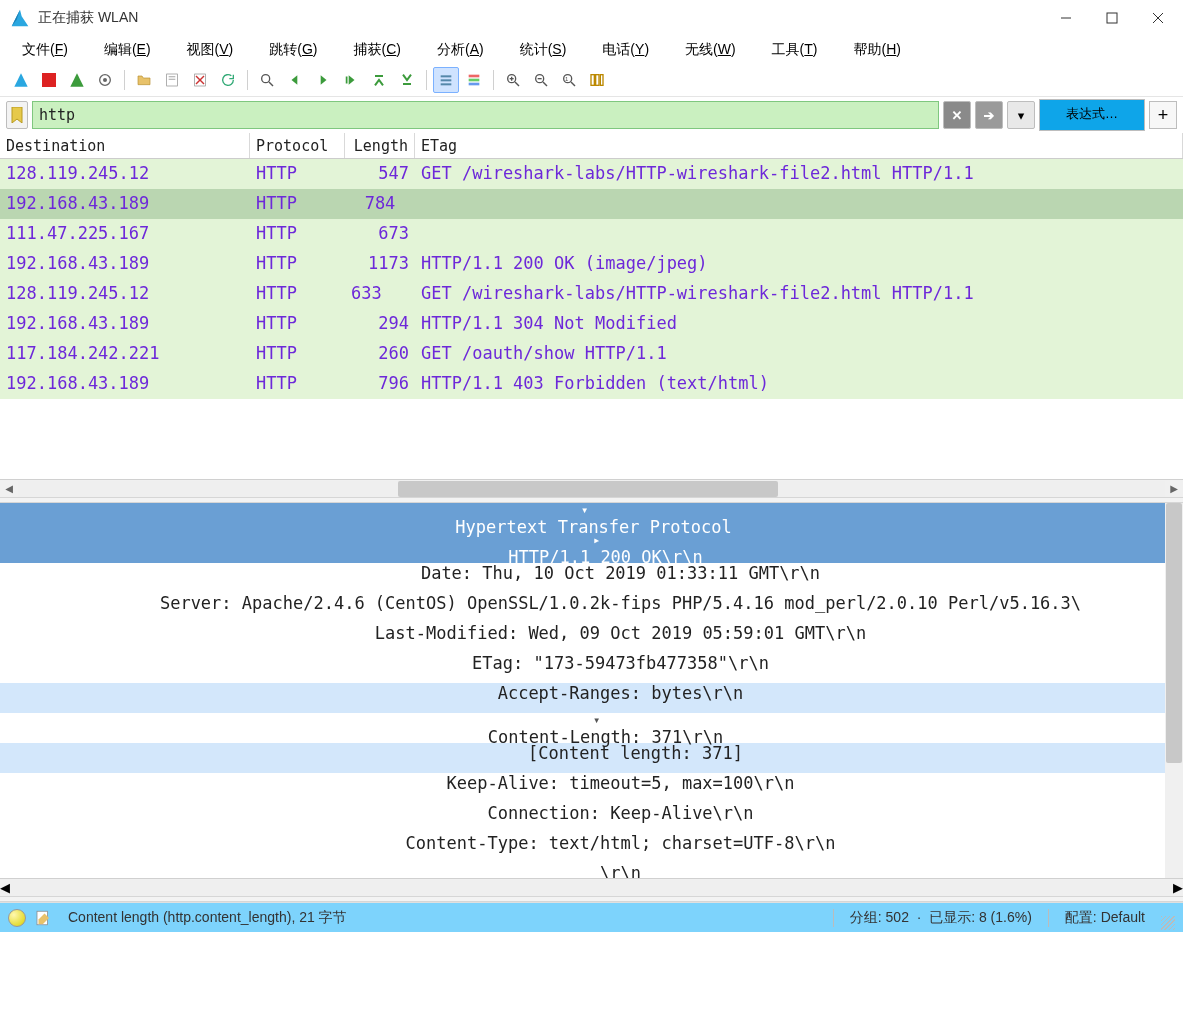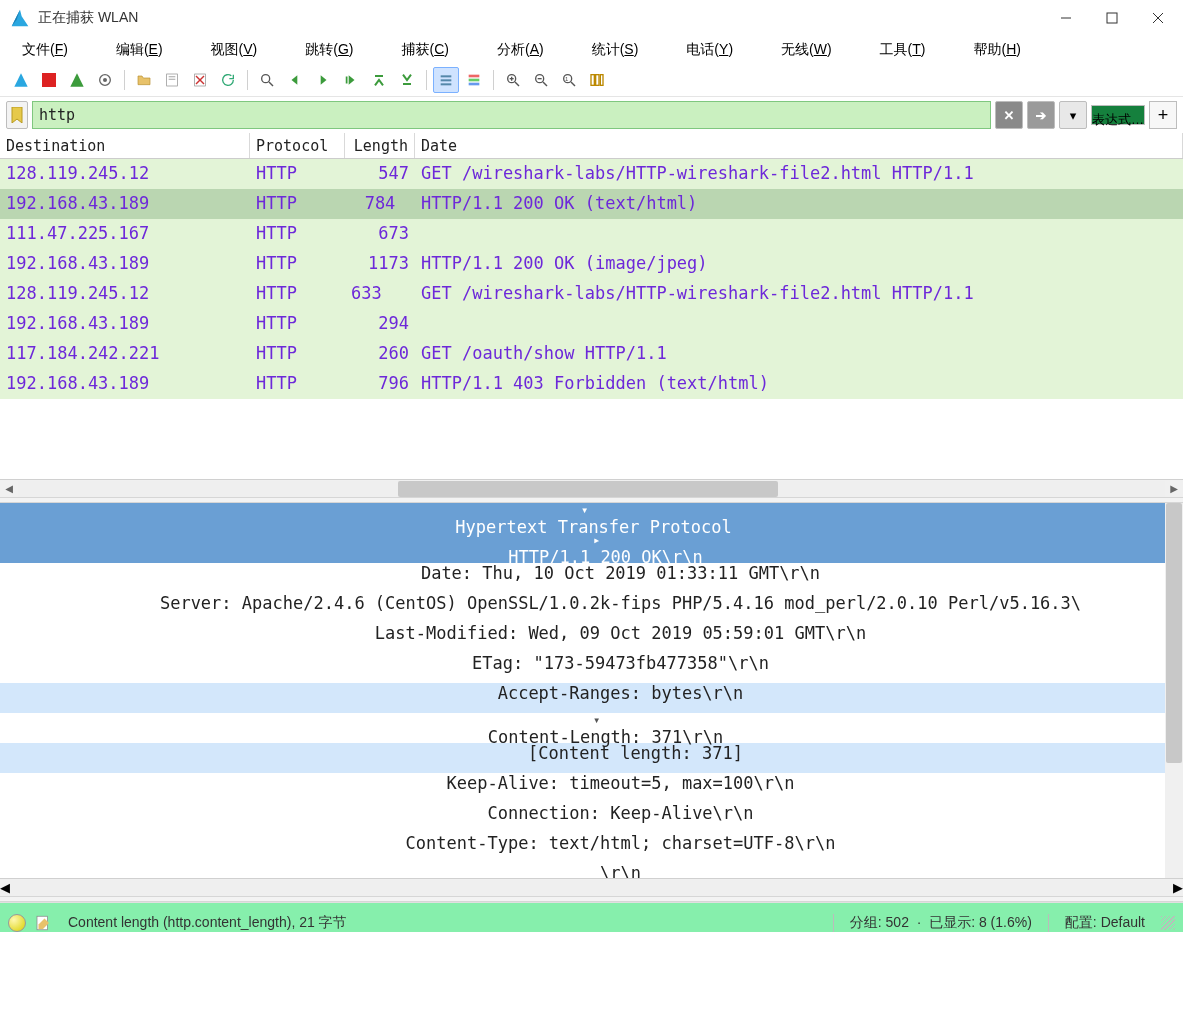--- a/index.html
+++ b/index.html
@@ -6,37 +6,37 @@
   html, body { width: 1183px; height: 1020px; font-family: "Microsoft YaHei", "Segoe UI", sans-serif; font-size: 13px; background: #fff; overflow: hidden; }
 
   
   .titlebar { height: 36px; display: flex; align-items: center; padding: 0 2px 0 10px; background: #fff; }
   .titlebar .fin { width: 20px; height: 20px; margin-right: 8px; }
   .titlebar .title { flex: 1; font-size: 14px; color: #333; }
   .titlebar .winbtn { width: 46px; height: 32px; display: flex; align-items: center; justify-content: center; color: #444; }
   .titlebar .winbtn svg { width: 12px; height: 12px; }
 
   
-  .menubar { height: 28px; display: flex; align-items: center; padding: 0 6px; gap: 16px; background: #fff; }
+  .menubar { height: 28px; display: flex; align-items: center; padding: 0 6px; gap: 4px; background: #fff; }
   .menubar .menuitem { padding: 4px 16px; font-size: 14px; color: #000; cursor: default; }
   .menubar .menuitem u { text-decoration: underline; }
 
   
   .toolbar { height: 33px; display: flex; align-items: center; padding: 0 8px; gap: 2px; background: #fff; border-bottom: 1px solid #e5e5e5; }
   .toolbar .tbtn { width: 26px; height: 26px; display: flex; align-items: center; justify-content: center; border-radius: 2px; }
   .toolbar .sep { width: 1px; height: 20px; background: #d0d0d0; margin: 0 4px; }
   .toolbar .active { background: #cfe3ff; border: 1px solid #7bb1ff; }
 
   
   .filterbar { height: 36px; display: flex; align-items: center; padding: 4px 6px; gap: 4px; background: #fff; }
   .filterbar .bookmark { width: 22px; height: 28px; display:flex; align-items:center; justify-content:center; border:1px solid #bdbdbd; border-radius:2px; background:#f3f3f3;}
   .filterbar .filterinput { flex: 1; height: 28px; border: 1px solid #7fc77f; background: #caf0c0; display: flex; align-items: center; }
   .filterbar .filterinput input { flex: 1; background: transparent; border: none; outline: none; font-family: Consolas, monospace; font-size: 15px; padding: 0 6px; color: #222; }
   .filterbar .fbtn { width: 28px; height: 28px; display:flex; align-items:center; justify-content:center; background:#e8e8e8; border:1px solid #bdbdbd; border-radius:2px;}
-  .filterbar .expr { padding: 0 0; height:20px; line-height:28px; border:1px solid #bdbdbd; background:#15803d; font-size:13px;}
+  .filterbar .expr { padding: 0 26px; height:32px; line-height:28px; border:1px solid #bdbdbd; background:#0ea5e9; font-size:13px;}
   .filterbar .plus { width:28px; height:28px; border:1px solid #bdbdbd; background:#f7f7f7; display:flex; align-items:center; justify-content:center; font-size:18px;}
 
   
   .listhdr { height: 26px; display: flex; align-items: stretch; background: #fff; border-bottom: 1px solid #ccc; font-family: Consolas, monospace; font-size: 15px; color:#222;}
   .listhdr .col { border-right: 1px solid #d9d9d9; padding: 4px 6px; display:flex; align-items:center;}
   .col-dest { width: 250px; }
   .col-proto { width: 95px; }
   .col-len { width: 70px; text-align: right; justify-content:flex-end;}
   .col-info { flex: 1; }
   .packetlist { height: 320px; overflow: hidden; position: relative; }
@@ -62,21 +62,21 @@
   .dline .chev { width: 18px; display:inline-flex; justify-content:center; color:#555; font-size:12px; margin-left:-18px;}
   .bg-blue { background: #6a9fd4; color: #fff; }
   .bg-blue .chev { color:#fff;}
   .bg-lblue { background: #d3e7fb; }
   .details .vscroll { position:absolute; right:0; top:0; bottom:0; width:18px; background:#f0f0f0;}
   .details .vscroll .vthumb { position:absolute; top:0; height:260px; left:1px; right:1px; background:#c8c8c8; border-radius:2px;}
   .hscroll2 { height: 18px; background: #f0f0f0; border-top: 1px solid #d0d0d0; display:flex; align-items:center;}
 
   
   .bsplitter { height:6px; background:#f3f3f3; border-top:1px solid #d6d6d6; border-bottom:1px solid #d6d6d6;}
-  .statusbar { height: 30px; display:flex; align-items:flex-end; padding:0 8px; gap:8px; background:#86efac; border-top:1px solid #e0e0e0; font-size:14px; color:#333;}
+  .statusbar { height: 30px; display:flex; align-items:center; padding:0 8px; gap:8px; background:#7dd3fc; border-top:1px solid #e0e0e0; font-size:14px; color:#333;}
   .statusbar .statseg { padding:0 8px;}
   .statusbar .sep2 { width:1px; height:18px; background:#bbb;}
   .statusbar .circle { width:18px; height:18px; border-radius:50%; background:radial-gradient(circle at 30% 30%, #fff8b0, #d9d000); border:1px solid #999;}
   .statusbar .noteicon { width:18px; height:18px;}
   .statusbar .spacer { flex:1;}
   .tinygrip { width:14px; height:14px; align-self:flex-end; margin-bottom:2px; background: repeating-linear-gradient(135deg,#bbb 0 1px,transparent 1px 3px);}
 </style>
 </head>
 <body>
 
@@ -261,35 +261,34 @@
   <div class="fbtn" style="color:#fff;background:#9a9a9a;font-weight:bold;">➔</div>
   <div class="fbtn">▾</div>
   <div class="expr">表达式…</div>
   <div class="plus">+</div>
 </div>
 
 <div class="listhdr">
   <div class="col col-dest">Destination</div>
   <div class="col col-proto">Protocol</div>
   <div class="col col-len">Length</div>
-  <div class="col col-info">Date</div>
+  <div class="col col-info">ETag</div>
 </div>
 
 <div class="packetlist" id="packetlist">
     <div class="row bg-green">
       <div class="cell col-dest">128.119.245.12</div>
       <div class="cell col-proto">HTTP</div>
       <div class="cell col-len" style="text-align:right;">547</div>
       <div class="cell col-info">GET /wireshark-labs/HTTP-wireshark-file2.html HTTP/1.1</div>
     </div>
     <div class="row bg-sel">
       <div class="cell col-dest">192.168.43.189</div>
       <div class="cell col-proto">HTTP</div>
       <div class="cell col-len" style="text-align:center;">784</div>
-      <div class="cell col-info">HTTP/1.1 200 OK  (text/html)</div>
     </div>
     <div class="row bg-green">
       <div class="cell col-dest">111.47.225.167</div>
       <div class="cell col-proto">HTTP</div>
       <div class="cell col-len" style="text-align:right;">673</div>
     </div>
     <div class="row bg-green">
       <div class="cell col-dest">192.168.43.189</div>
       <div class="cell col-proto">HTTP</div>
       <div class="cell col-len" style="text-align:right;">1173</div>
@@ -298,20 +297,21 @@
     <div class="row bg-green">
       <div class="cell col-dest">128.119.245.12</div>
       <div class="cell col-proto">HTTP</div>
       <div class="cell col-len" style="text-align:left;">633</div>
       <div class="cell col-info">GET /wireshark-labs/HTTP-wireshark-file2.html HTTP/1.1</div>
     </div>
     <div class="row bg-green">
       <div class="cell col-dest">192.168.43.189</div>
       <div class="cell col-proto">HTTP</div>
       <div class="cell col-len" style="text-align:right;">294</div>
+      <div class="cell col-info">HTTP/1.1 304 Not Modified</div>
     </div>
     <div class="row bg-green">
       <div class="cell col-dest">117.184.242.221</div>
       <div class="cell col-proto">HTTP</div>
       <div class="cell col-len" style="text-align:right;">260</div>
       <div class="cell col-info">GET /oauth/show HTTP/1.1</div>
     </div>
     <div class="row bg-green">
       <div class="cell col-dest">192.168.43.189</div>
       <div class="cell col-proto">HTTP</div>

